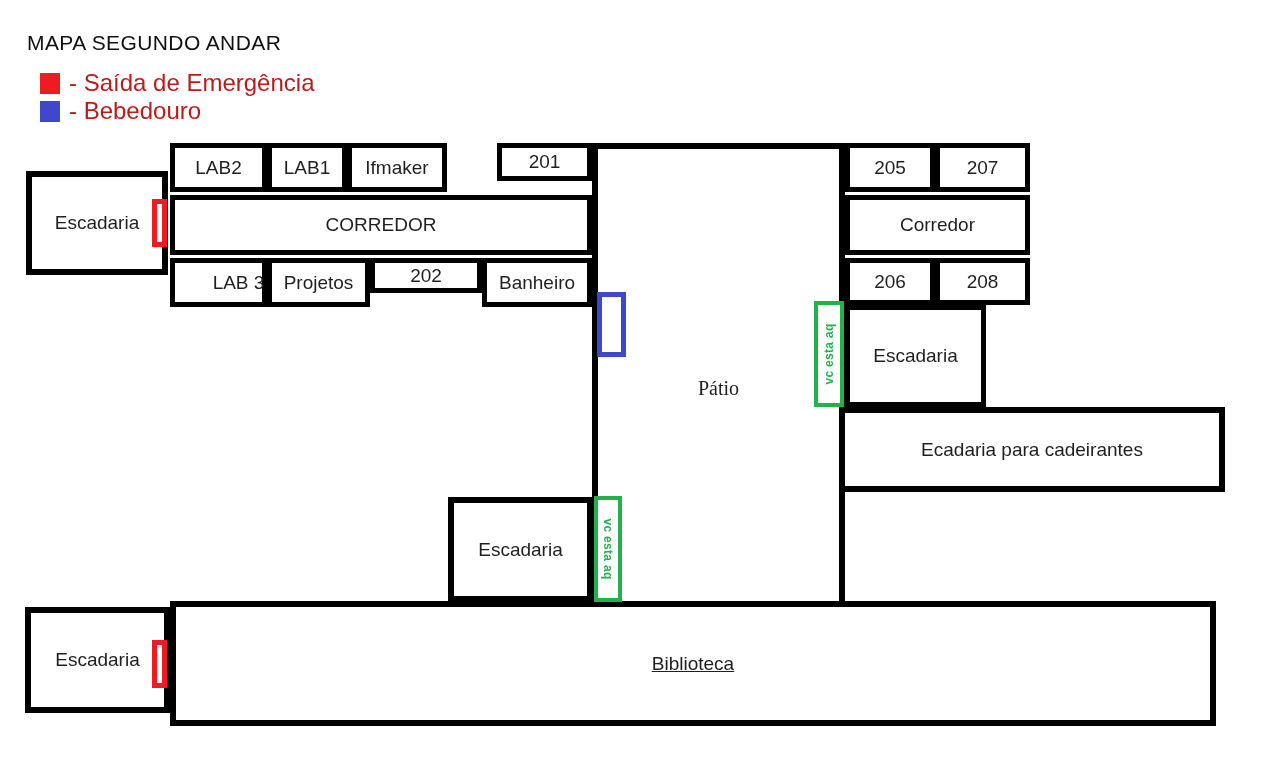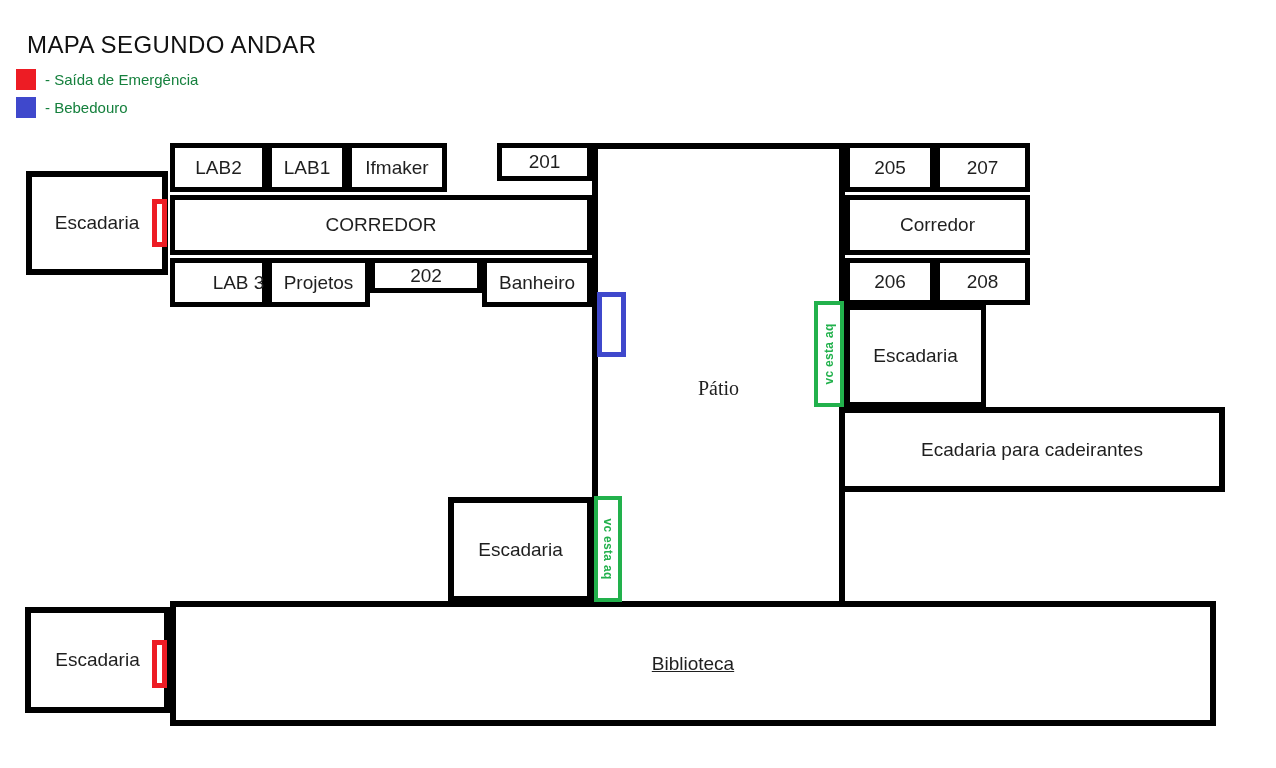--- a/index.html
+++ b/index.html
@@ -13,33 +13,33 @@
     width: 1276px;
     height: 768px;
     background: #ffffff;
     overflow: hidden;
     color: #1f1f1f;
   }
   .map-title {
     position: absolute;
     left: 27px;
     top: 31px;
-    font-size: 24px;
+    font-size: 21px;
     letter-spacing: 0.4px;
     color: #111111;
     white-space: nowrap;
   }
   .legend-row {
     position: absolute;
-    left: 16px;
+    left: 40px;
     display: flex;
     align-items: center;
     gap: 9px;
-    font-size: 15px;
-    color: #15803d;
+    font-size: 24px;
+    color: #b91c1c;
     white-space: nowrap;
   }
   .legend-row.emergency { top: 69px; }
   .legend-row.bebedouro { top: 97px; }
   .legend-swatch { width: 20px; height: 21px; flex: 0 0 auto; }
   .sw-red  { background: var(--red, #ed1c24); }
   .sw-blue { background: var(--blue, #3f48cc); }
 
   .room {
     position: absolute;

